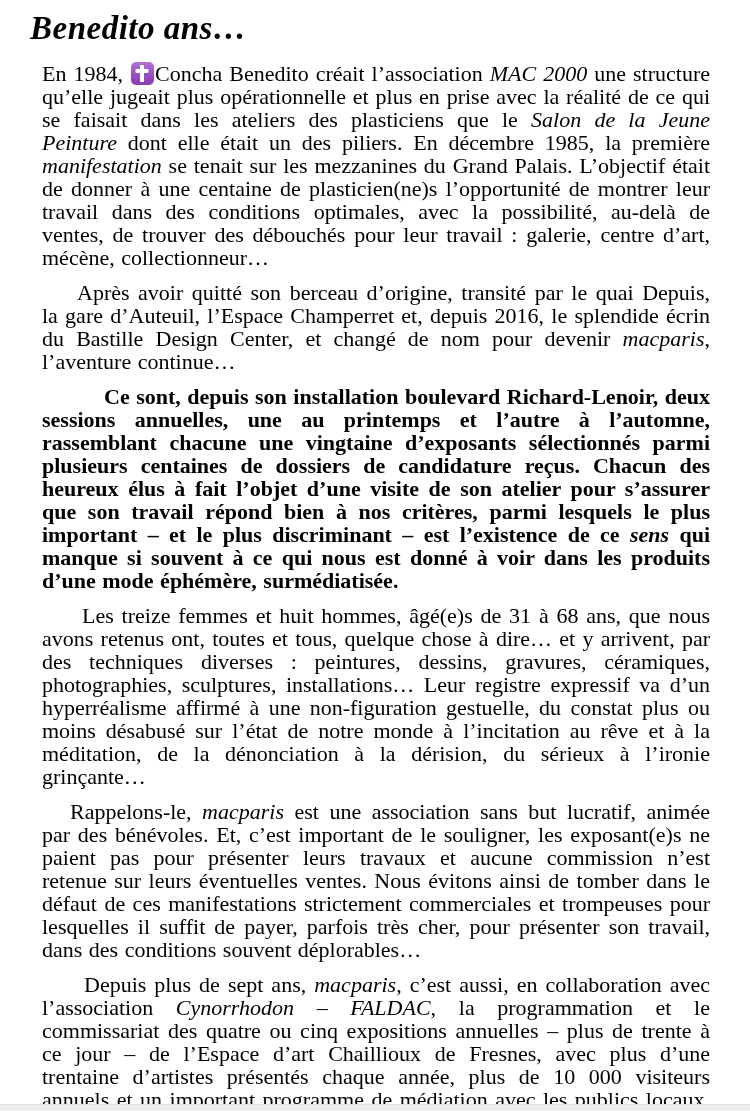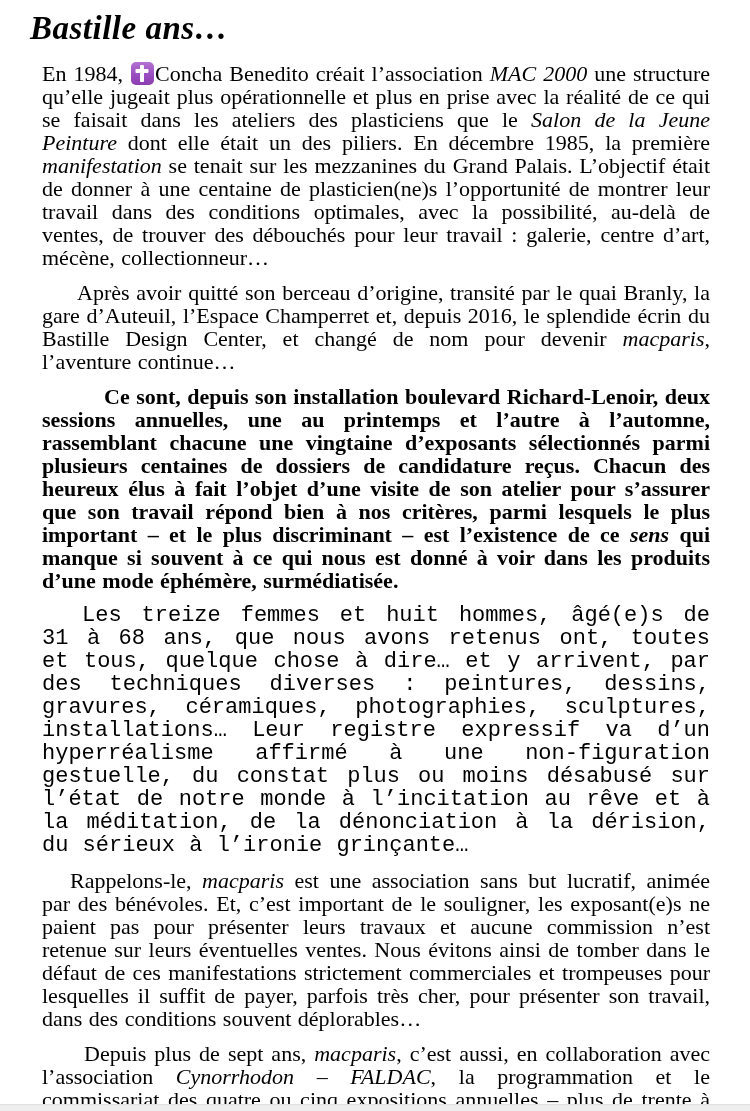--- a/index.html
+++ b/index.html
@@ -28,21 +28,21 @@
   .body-text p {
     margin: 12px;
     text-align: justify;
     font-size: 22px;
     line-height: 23px;
     word-spacing: 1px;
   }
   .body-text p:nth-of-type(1) { text-indent: 0; }
   .body-text p:nth-of-type(2) { text-indent: 35px; }
   .body-text p:nth-of-type(3) { text-indent: 62px; font-weight: bold; }
-  .body-text p:nth-of-type(4) { text-indent: 40px; font-family: Liberation Mono, monospace; }
+  .body-text p:nth-of-type(4) { text-indent: 40px; }
   .body-text p:nth-of-type(5) { text-indent: 28px; }
   .body-text p:nth-of-type(6) { text-indent: 42px; }
   .body-text p:nth-of-type(7) { text-indent: 52px; }
 
   
   .cross {
     display: inline-block;
     width: 23px; height: 23px;
     border-radius: 5px;
     background: linear-gradient(180deg, #b372d1 0%, #9a4fc0 55%, #8a3daf 100%);
@@ -72,24 +72,24 @@
     left: 0; bottom: 0;
     width: 750px; height: 6px;
     background: #eeeeee;
     border-top: 1px solid #e0e0e0;
   }
 </style>
 </head>
 <body>
 
 <div class="page">
-  <h1 class="title">Bastille ans…</h1>
+  <h1 class="title">Benedito ans…</h1>
   <div class="body-text">
       <p><span>En 1984, </span><span class="cross"><span class="cv"></span><span class="ch"></span></span><span>Concha Benedito créait l’association </span><i>MAC 2000</i><span> une structure qu’elle jugeait plus opérationnelle et plus en prise avec la réalité de ce qui se faisait dans les ateliers des plasticiens que le </span><i>Salon de la Jeune Peinture</i><span> dont elle était un des piliers. En décembre 1985, la première </span><i>manifestation</i><span> se tenait sur les mezzanines du Grand Palais. L’objectif était de donner à une centaine de plasticien(ne)s l’opportunité de montrer leur travail dans des conditions optimales, avec la possibilité, au-delà de ventes, de trouver des débouchés pour leur travail : galerie, centre d’art, mécène, collectionneur…</span></p>
-      <p><span>Après avoir quitté son berceau d’origine, transité par le quai Branly, la gare d’Auteuil, l’Espace Champerret et, depuis 2016, le splendide écrin du Bastille Design Center, et changé de nom pour devenir </span><i>macparis</i><span>, l’aventure continue…</span></p>
+      <p><span>Après avoir quitté son berceau d’origine, transité par le quai Depuis, la gare d’Auteuil, l’Espace Champerret et, depuis 2016, le splendide écrin du Bastille Design Center, et changé de nom pour devenir </span><i>macparis</i><span>, l’aventure continue…</span></p>
       <p><span>Ce sont, depuis son installation boulevard Richard-Lenoir, deux sessions annuelles, une au printemps et l’autre à l’automne, rassemblant chacune une vingtaine d’exposants sélectionnés parmi plusieurs centaines de dossiers de candidature reçus. Chacun des heureux élus à fait l’objet d’une visite de son atelier pour s’assurer que son travail répond bien à nos critères, parmi lesquels le plus important – et le plus discriminant – est l’existence de ce </span><i>sens</i><span> qui manque si souvent à ce qui nous est donné à voir dans les produits d’une mode éphémère, surmédiatisée.</span></p>
       <p><span>Les treize femmes et huit hommes, âgé(e)s de 31 à 68 ans, que nous avons retenus ont, toutes et tous, quelque chose à dire… et y arrivent, par des techniques diverses : peintures, dessins, gravures, céramiques, photographies, sculptures, installations… Leur registre expressif va d’un hyperréalisme affirmé à une non-figuration gestuelle, du constat plus ou moins désabusé sur l’état de notre monde à l’incitation au rêve et à la méditation, de la dénonciation à la dérision, du sérieux à l’ironie grinçante…</span></p>
       <p><span>Rappelons-le, </span><i>macparis</i><span> est une association sans but lucratif, animée par des bénévoles. Et, c’est important de le souligner, les exposant(e)s ne paient pas pour présenter leurs travaux et aucune commission n’est retenue sur leurs éventuelles ventes. Nous évitons ainsi de tomber dans le défaut de ces manifestations strictement commerciales et trompeuses pour lesquelles il suffit de payer, parfois très cher, pour présenter son travail, dans des conditions souvent déplorables…</span></p>
       <p><span>Depuis plus de sept ans, </span><i>macparis</i><span>, c’est aussi, en collaboration avec l’association </span><i>Cynorrhodon – FALDAC</i><span>, la programmation et le commissariat des quatre ou cinq expositions annuelles – plus de trente à ce jour – de l’Espace d’art Chaillioux de Fresnes, avec plus d’une trentaine d’artistes présentés chaque année, plus de 10 000 visiteurs annuels et un important programme de médiation avec les publics locaux, jeunes et adultes…</span></p>
     </div>
 </div>
 
 <div class="bottom-strip"></div>
 
 </body></html>

